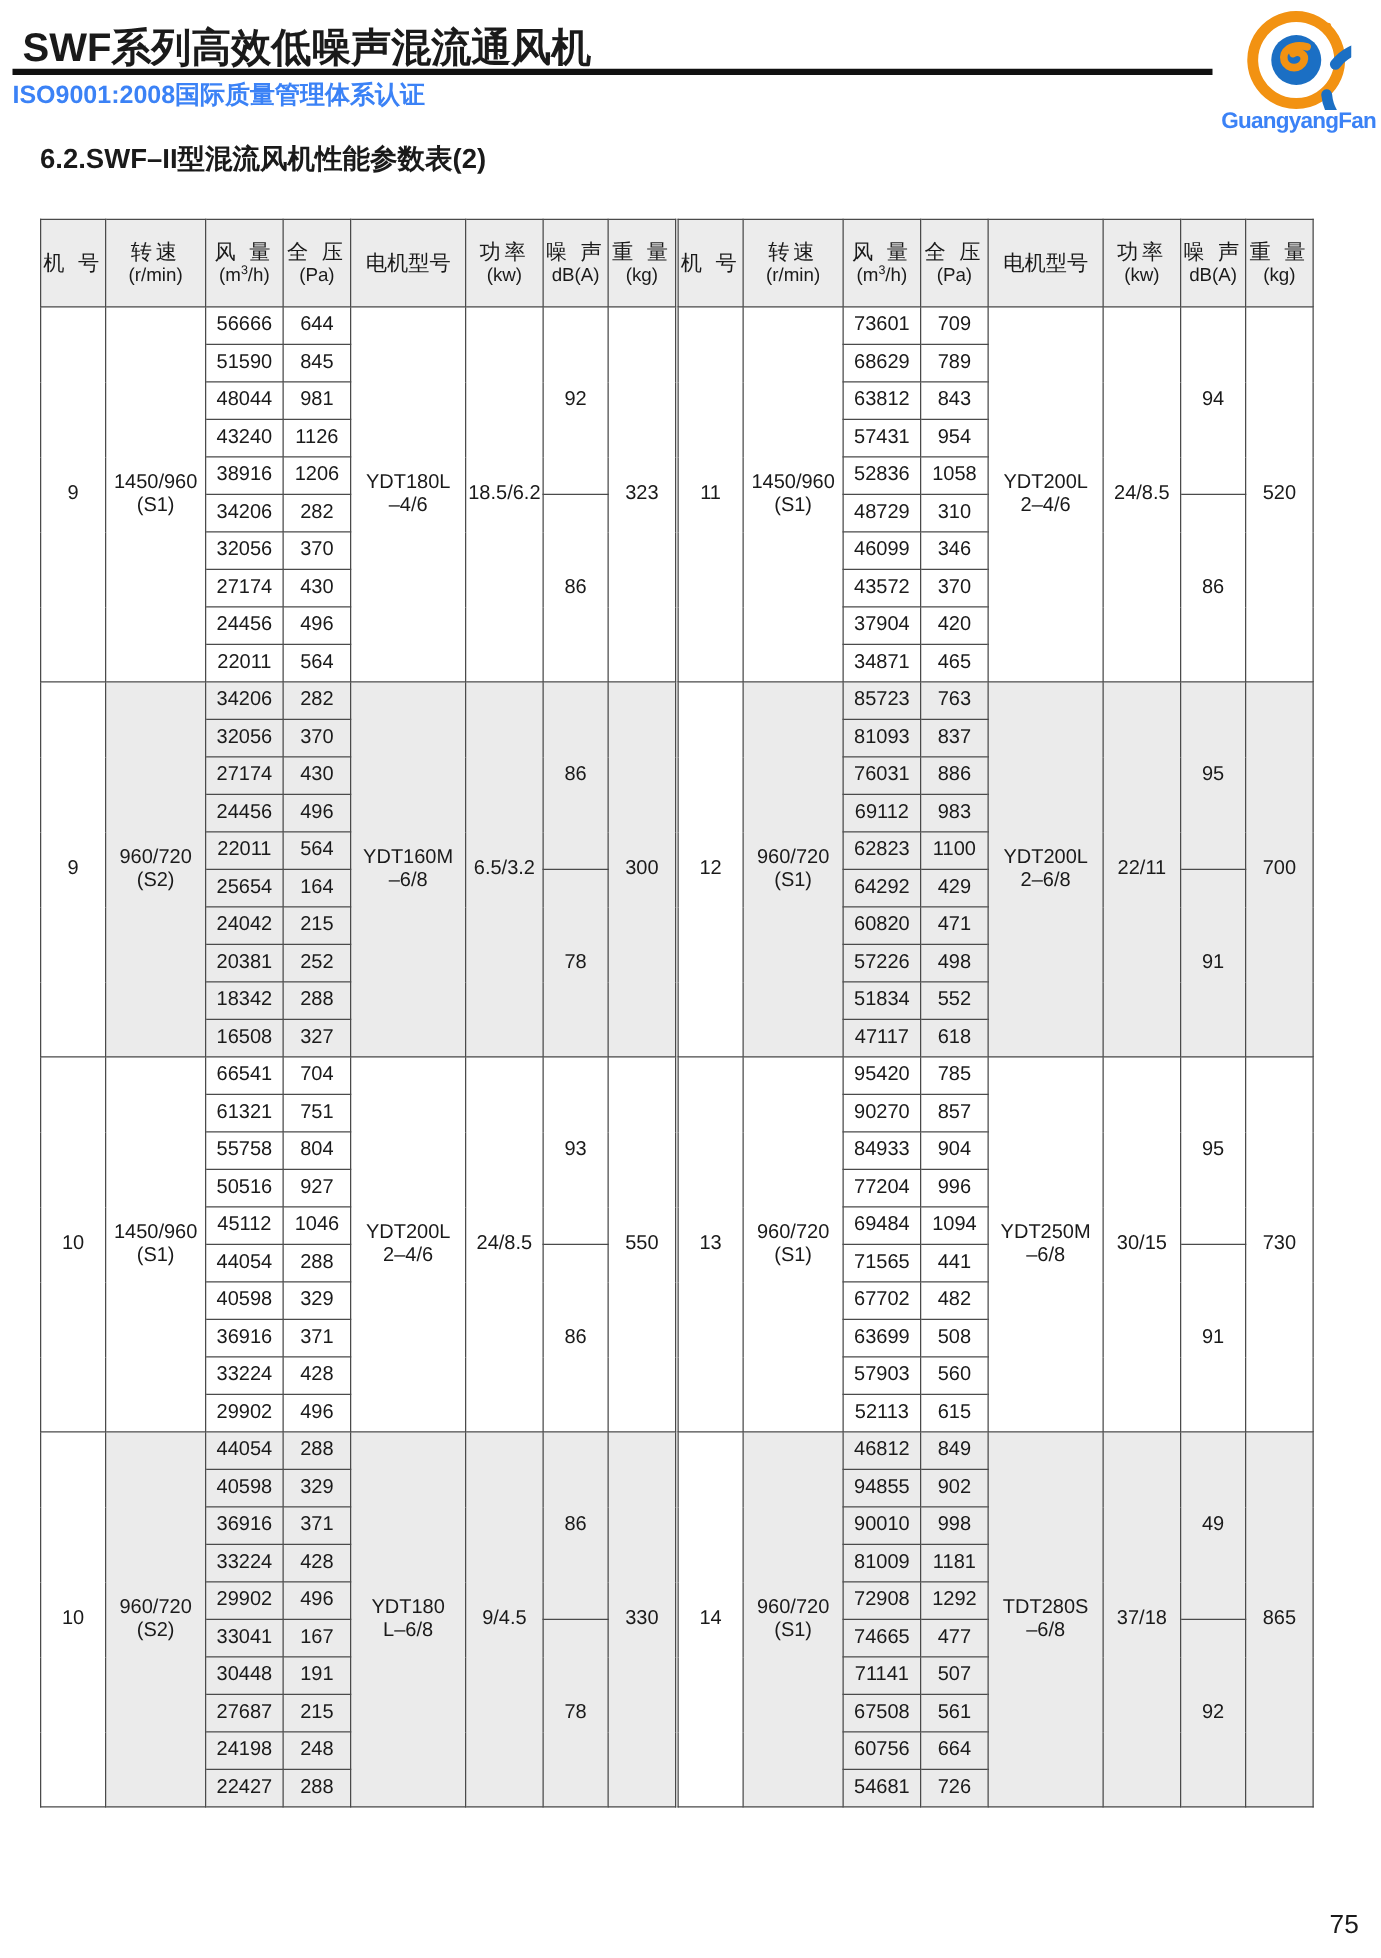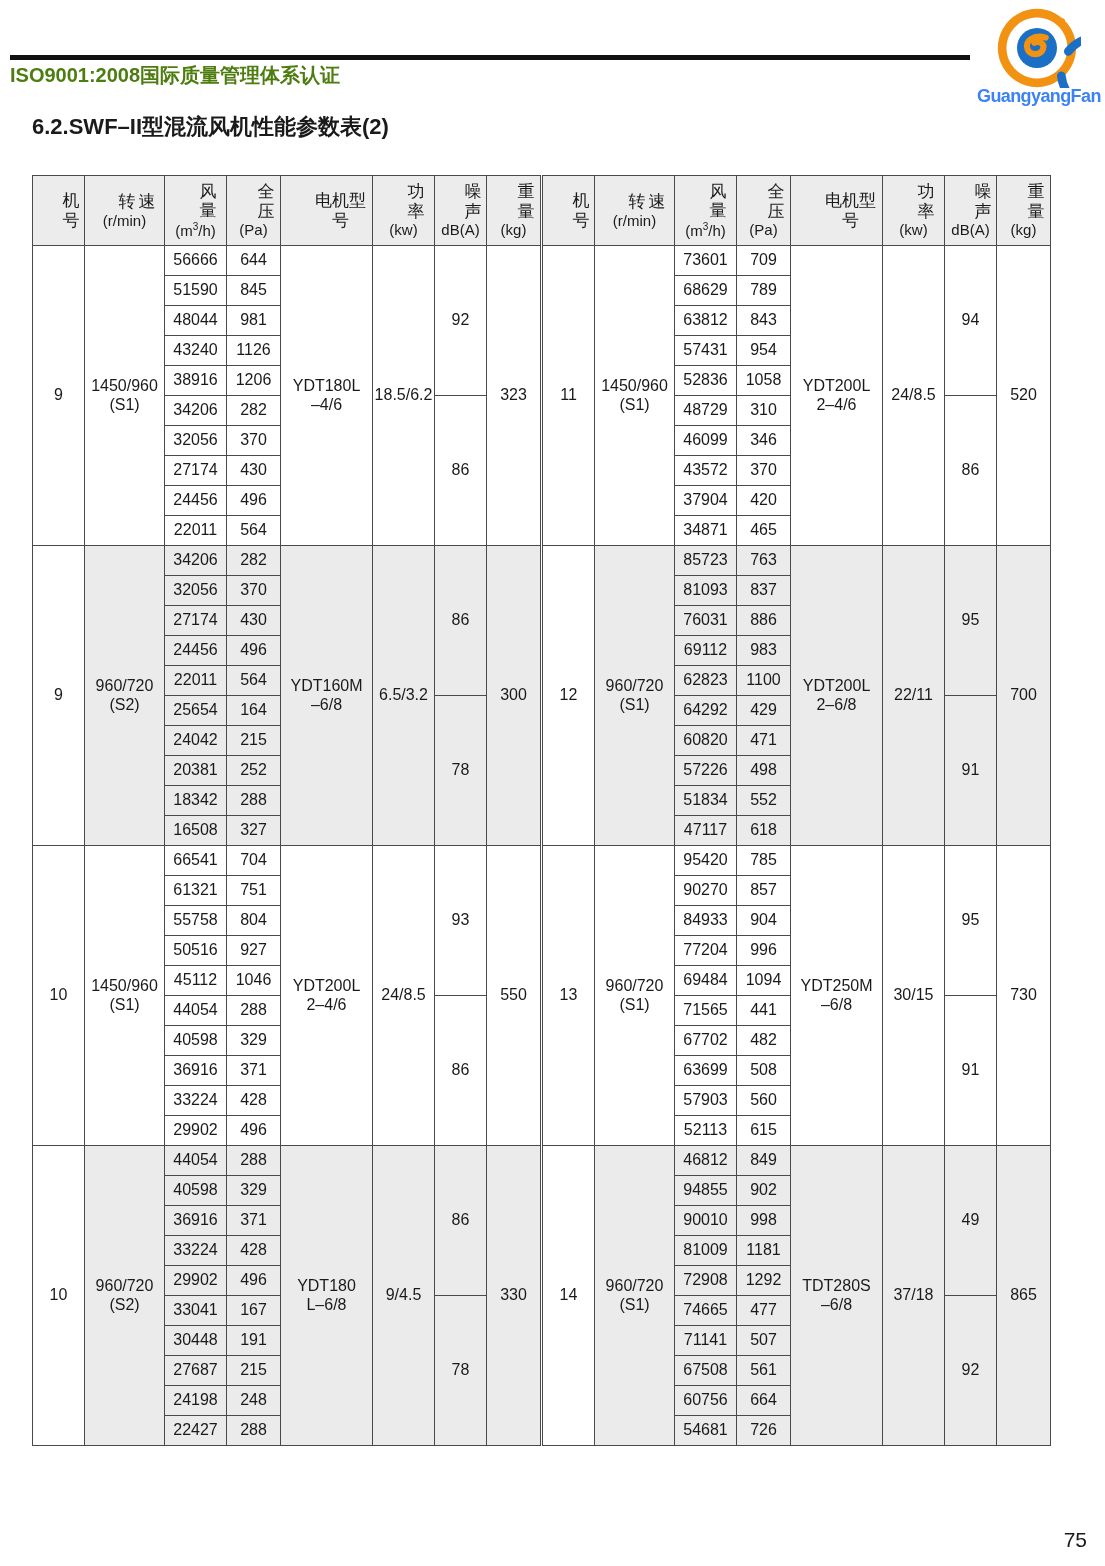--- a/index.html
+++ b/index.html
@@ -36,21 +36,21 @@
     width: 960px;
     height: 5px;
     background: #111111;
   }
   #header-subtitle {
     position: absolute;
     left: 10px; top: 62px;
     font-size: 20px;
     font-weight: bold;
     white-space: nowrap;
-    color: #4d7c0f;
+    color: #3b82f6;
   }
 
   
   #brand-logo {
     position: absolute;
     right: 8px; top: 8px;
     width: 120px;
     height: 105px;
   }
   #logo-mark { position: absolute; left: 16px; top: 0; width: 88px; height: 80px; }
@@ -107,21 +107,21 @@
   col.c-power { width: 62px; }
   col.c-noise { width: 52px; }
   col.c-weight{ width: 54px; }
 
   thead th {
     background: #ececec;
     height: 70px;
     font-weight: normal;
     padding: 2px 1px;
   }
-  .hdr-cn { display: block; font-size: 17px; letter-spacing: 3px; padding-left: 28px; }
+  .hdr-cn { display: block; font-size: 17px; letter-spacing: 3px; }
   .hdr-cn.tight { letter-spacing: 0px; }
   .hdr-unit { display: block; font-size: 15px; letter-spacing: 0px; }
 
   tbody td { height: 30px; }
   td.num { font-size: 16px; }
   td.machine-no { font-size: 17px; background: #ffffff !important; }
   td.rpm { font-size: 16px; }
   td.rpm .rpm-l2 { display: block; }
   td.motor { font-size: 16px; }
   td.motor .motor-l2 { display: block; text-align: center; }
@@ -135,20 +135,21 @@
     right: 18px; bottom: 14px;
     font-size: 21px;
     color: #1a1a1a;
     text-align: right;
   }
 </style>
 </head>
 <body>
 
 <div id="page-header">
+  <div id="header-title">SWF系列高效低噪声混流通风机</div>
   <div id="header-rule"></div>
   <div id="header-subtitle">ISO9001:2008国际质量管理体系认证</div>
 
   <div id="brand-logo">
     <svg id="logo-mark" viewBox="0 0 100 92">
 
       <path d="M50 6 A40 40 0 1 1 49.9 6 Z" fill="none" stroke="#f29212" stroke-width="10"></path>
 
       <path d="M78 78 A40 40 0 1 0 86 50" fill="none" stroke="#1b6fc4" stroke-width="10" stroke-linecap="round"></path>
 

